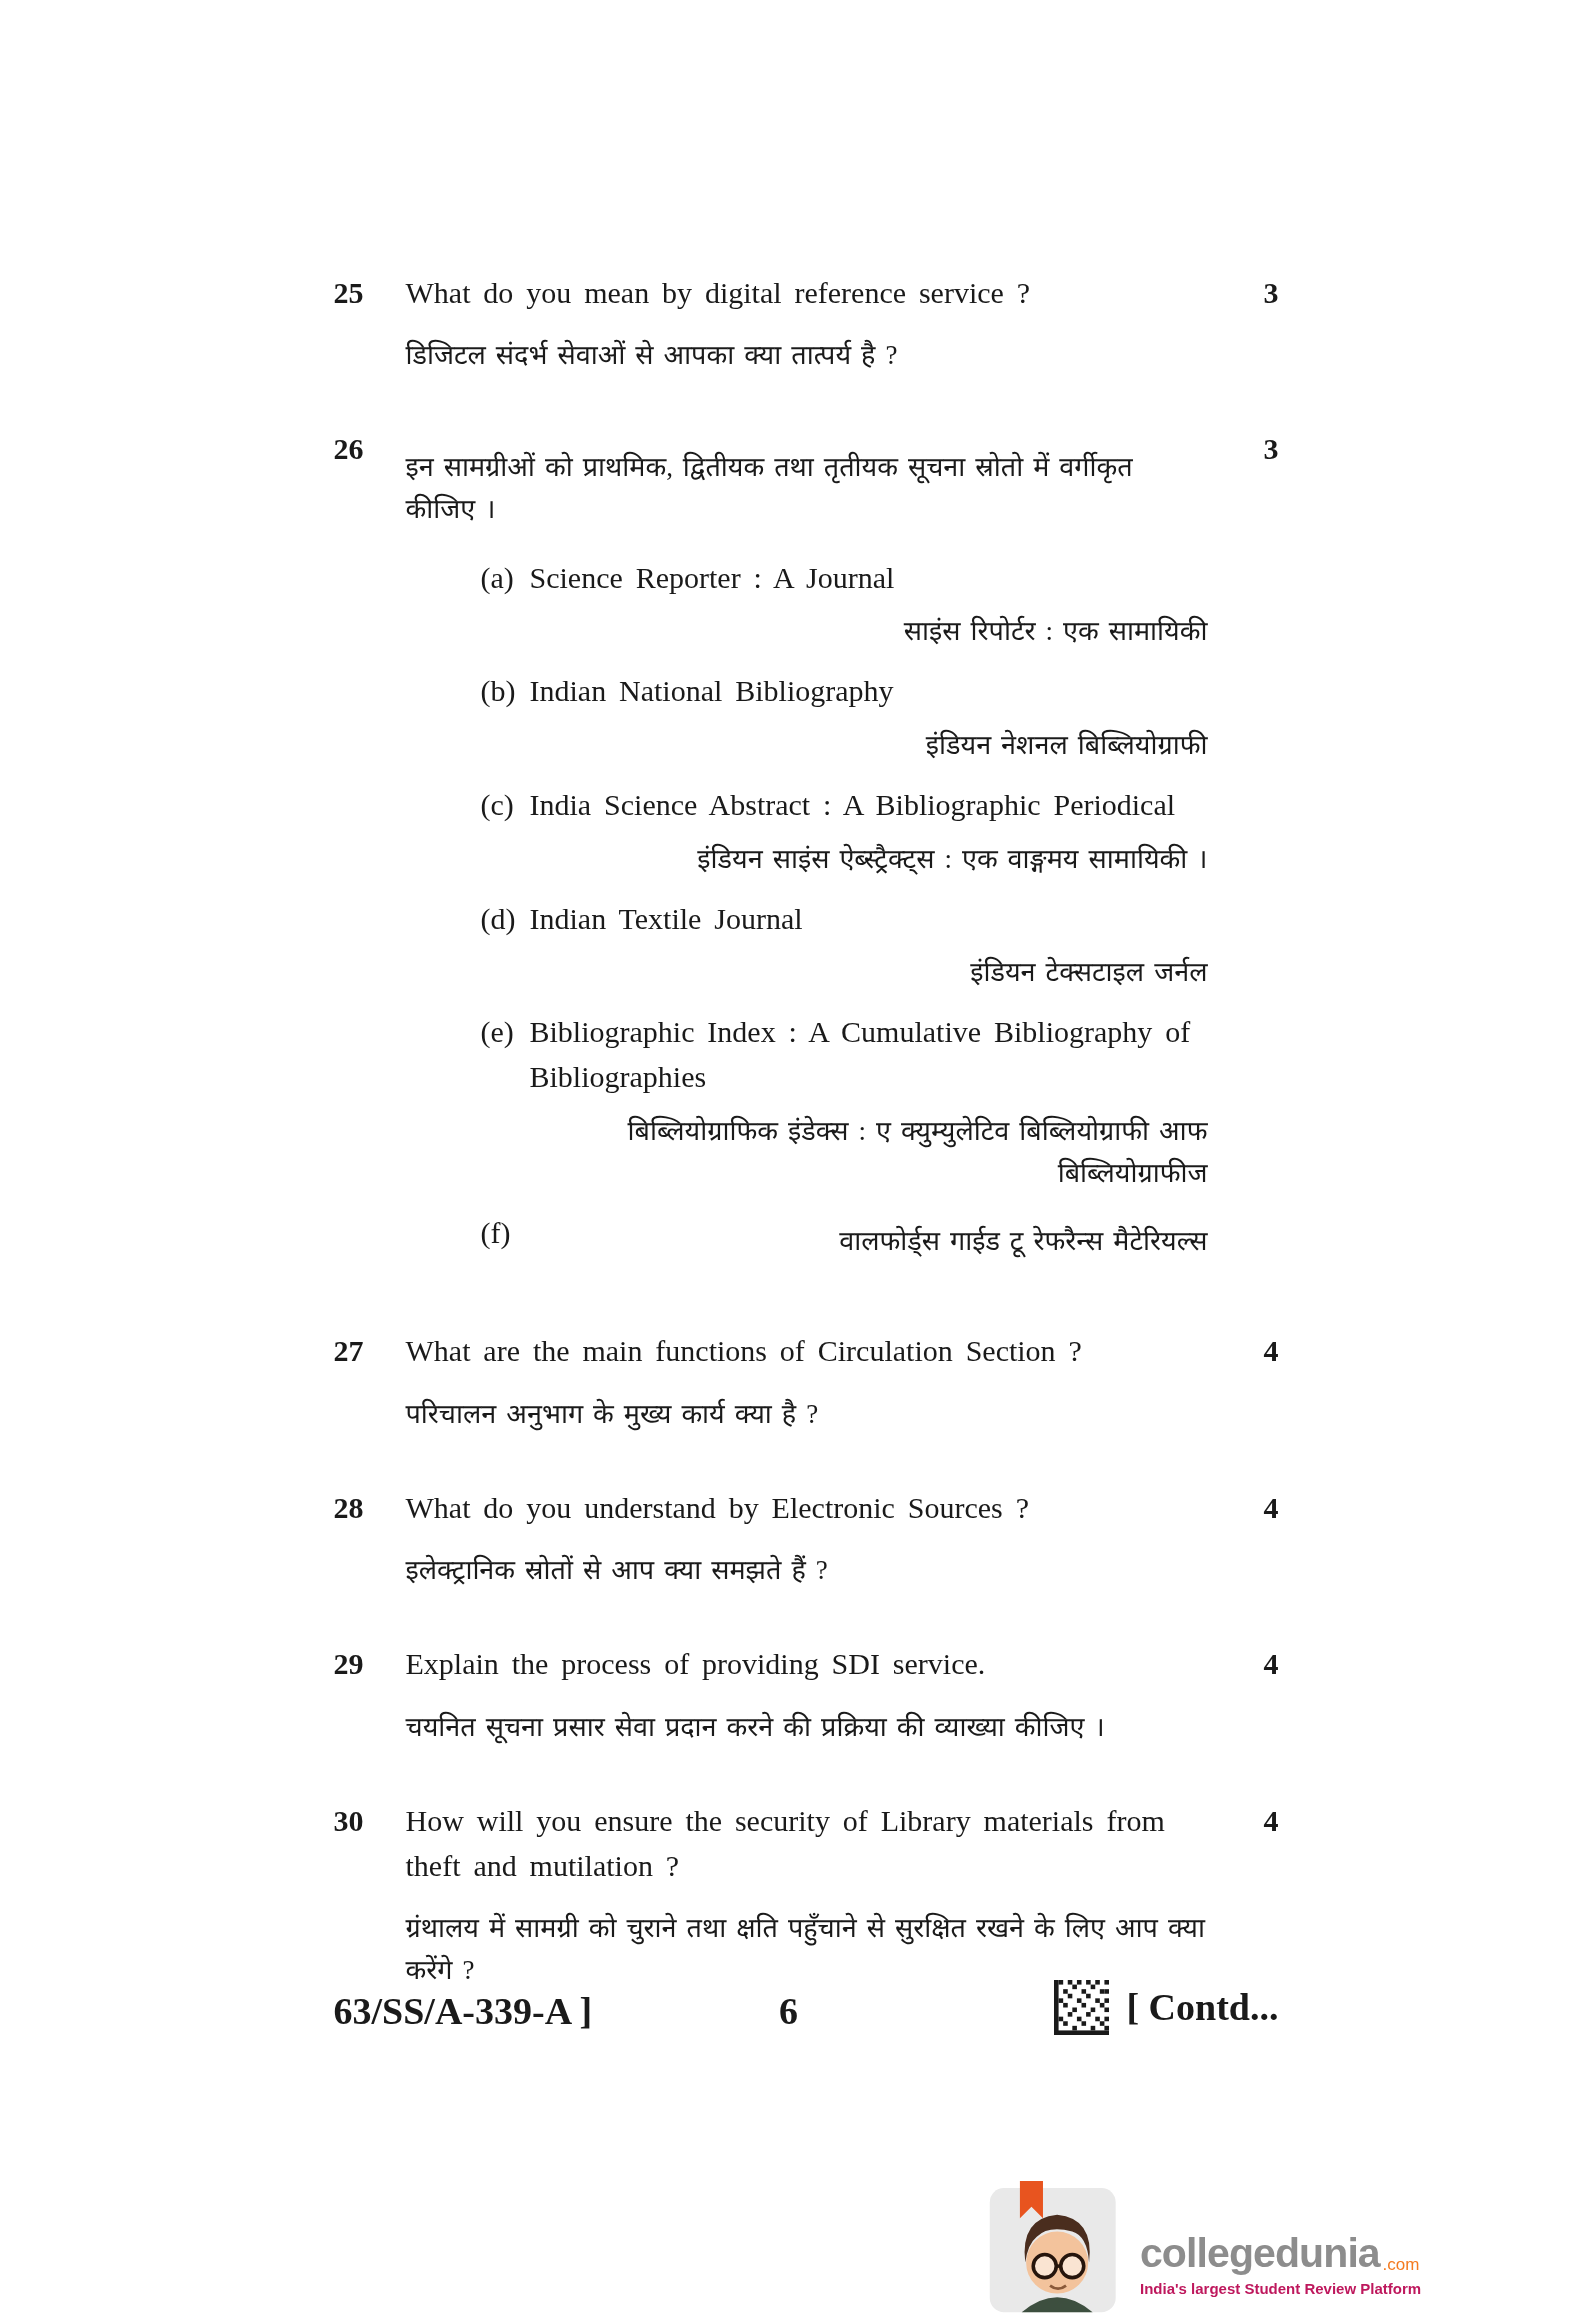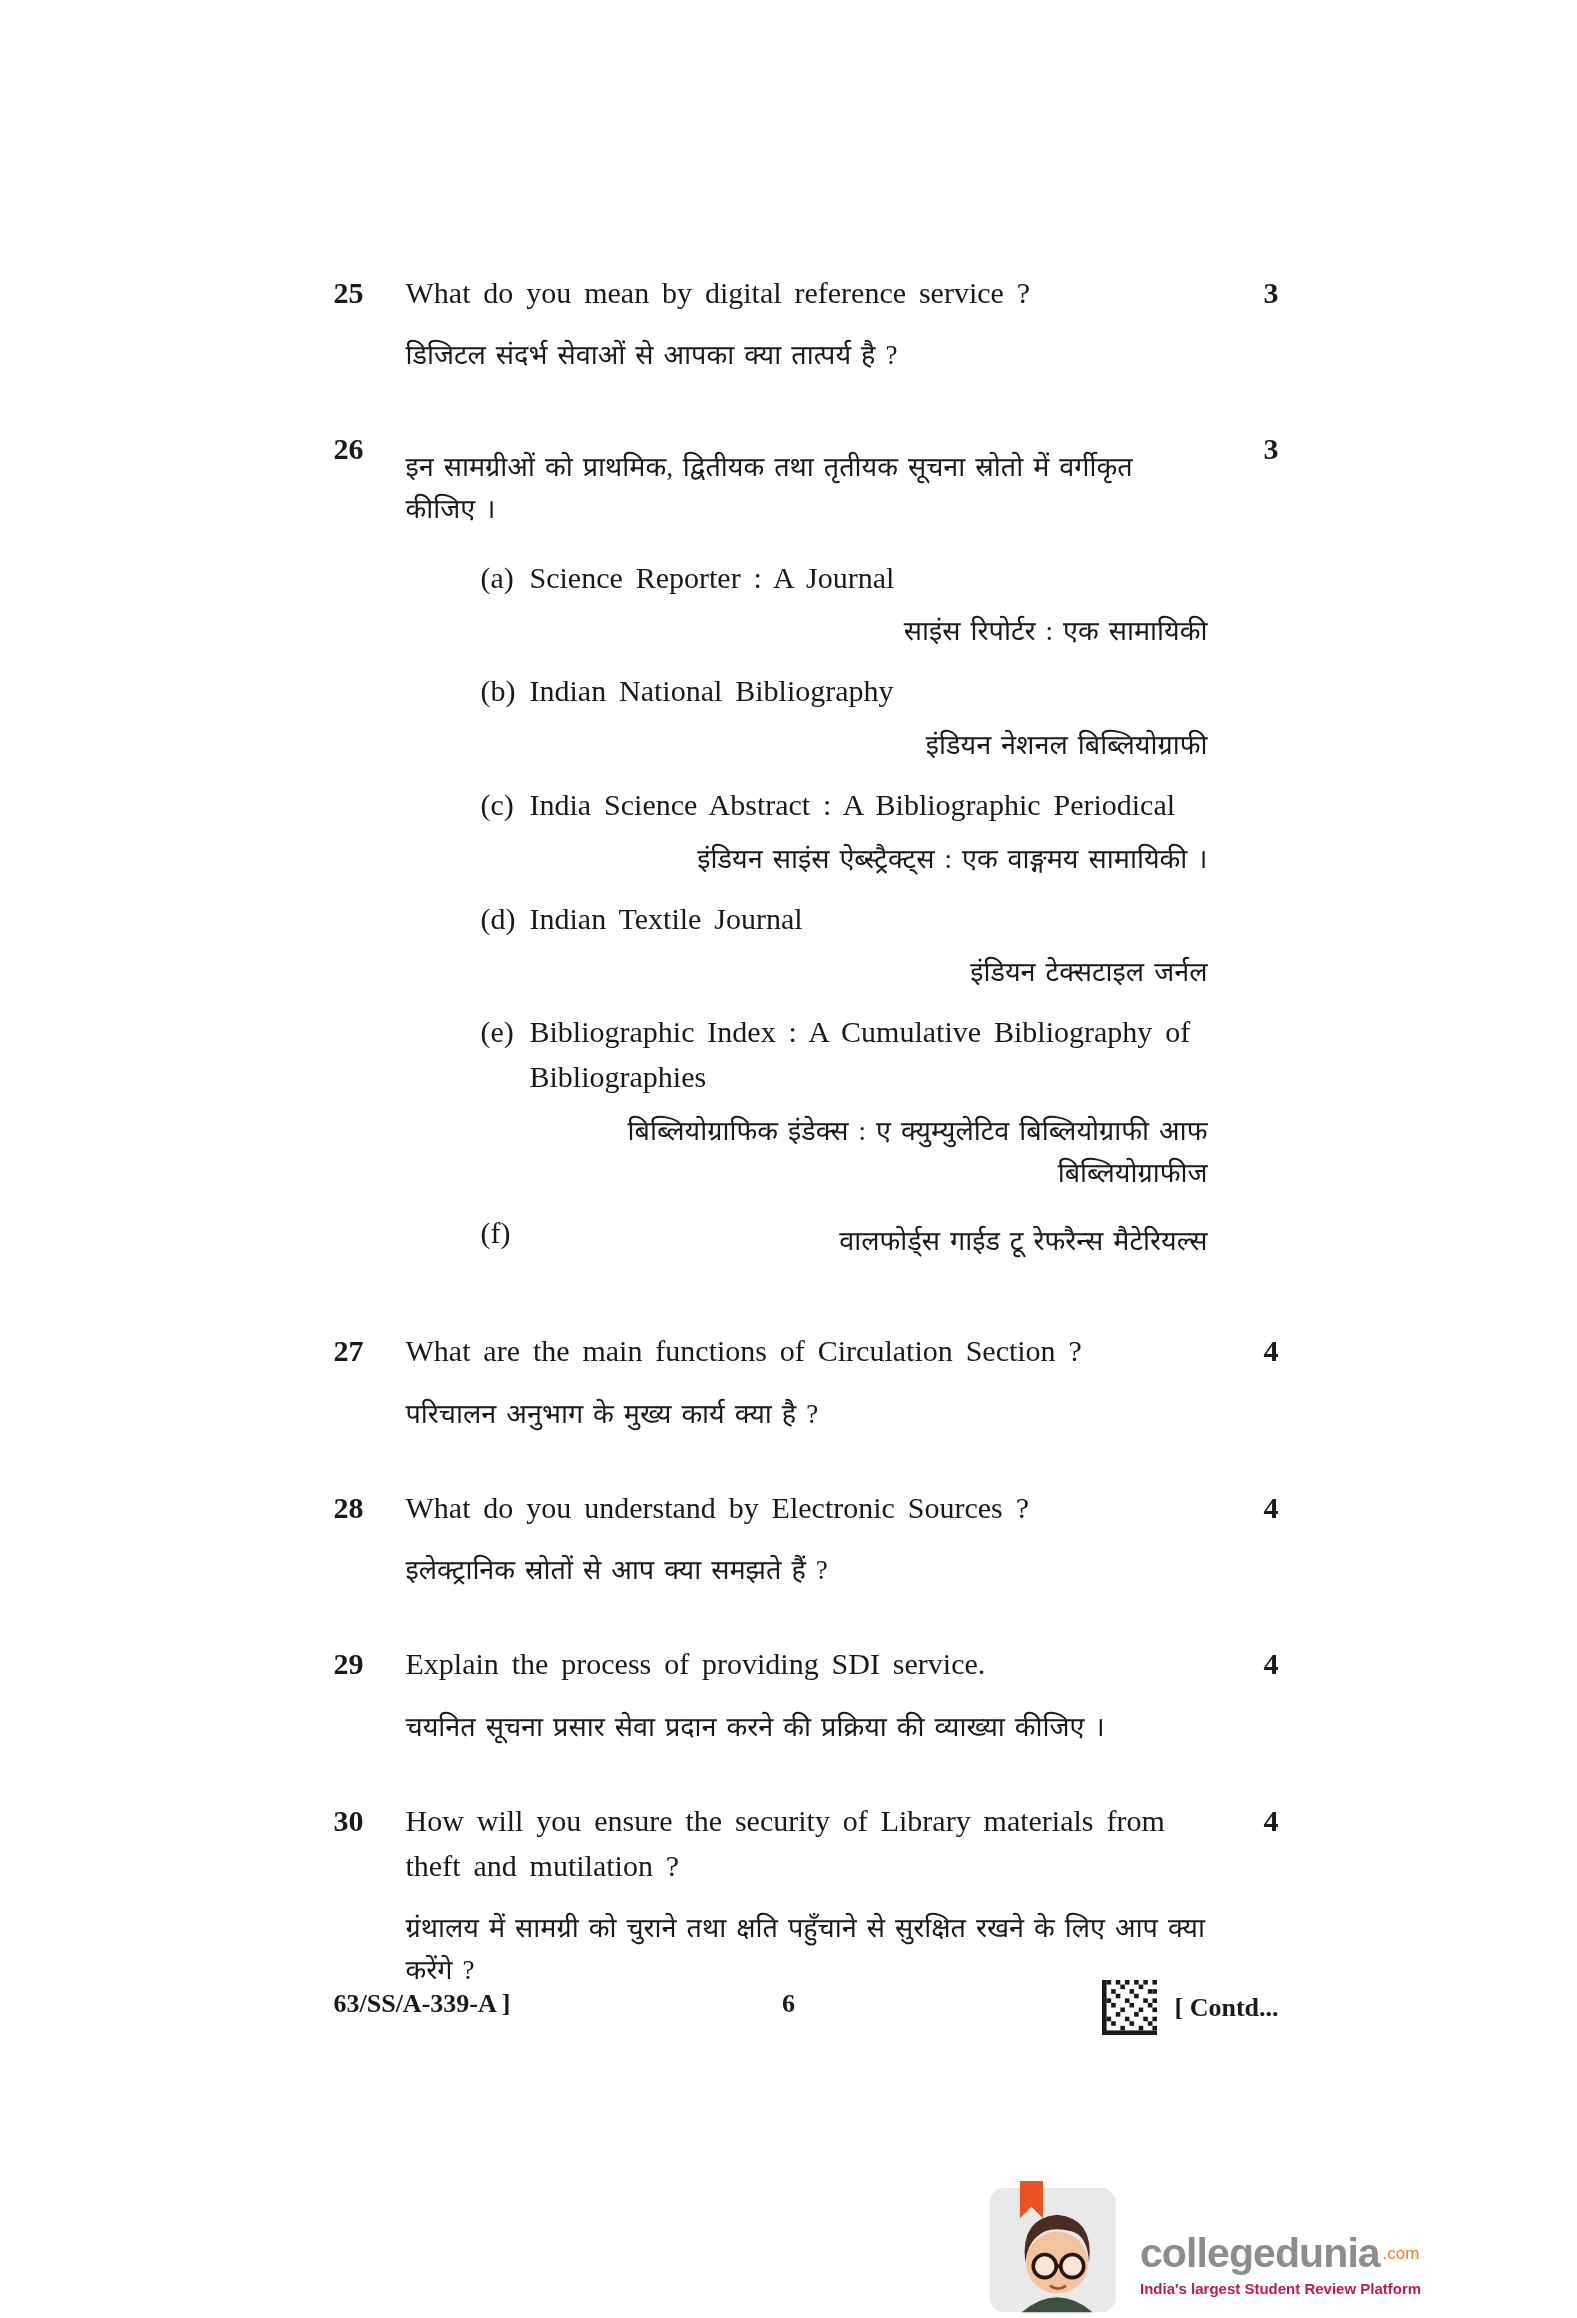--- a/index.html
+++ b/index.html
@@ -57,21 +57,21 @@
   }
   .item-body { flex: 1; }
   .hin-item { margin-top: 10.6px; text-align: right; }
 
   .footer {
     position: absolute;
     top: 1980px;
     left: 0;
     right: 0;
     height: 64px;
-    font-size: 26px;
+    font-size: 38px;
     font-weight: bold;
   }
   .footer-code { position: absolute; left: 190px; top: 8.8px; }
   .footer-page {
     position: absolute;
     left: 50%;
     transform: translateX(-50%);
     top: 8.8px;
   }
   .footer-right {
@@ -87,21 +87,21 @@
   .brand {
     position: absolute;
     right: 12.4px;
     bottom: 5.3px;
     display: flex;
     align-items: center;
     gap: 19.4px;
     font-family: "Liberation Sans", sans-serif;
   }
   .brand-text { padding-bottom: 8.8px; }
-  .brand-name-row { display: flex; align-items: center; margin-top: 44px; }
+  .brand-name-row { display: flex; align-items: flex-end; margin-top: 44px; }
   .brand-name {
     font-weight: bold;
     font-size: 41px;
     color: #8d8d8d;
     letter-spacing: -0.9px;
     line-height: 1.05;
   }
   .brand-domain {
     font-size: 17px;
     font-weight: normal;

